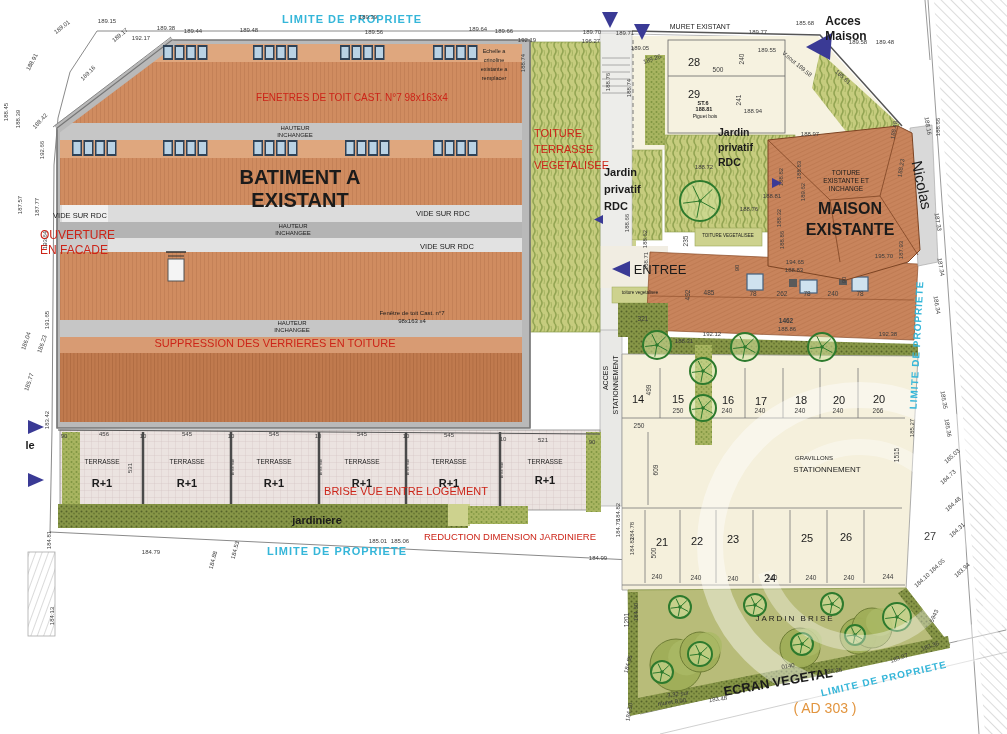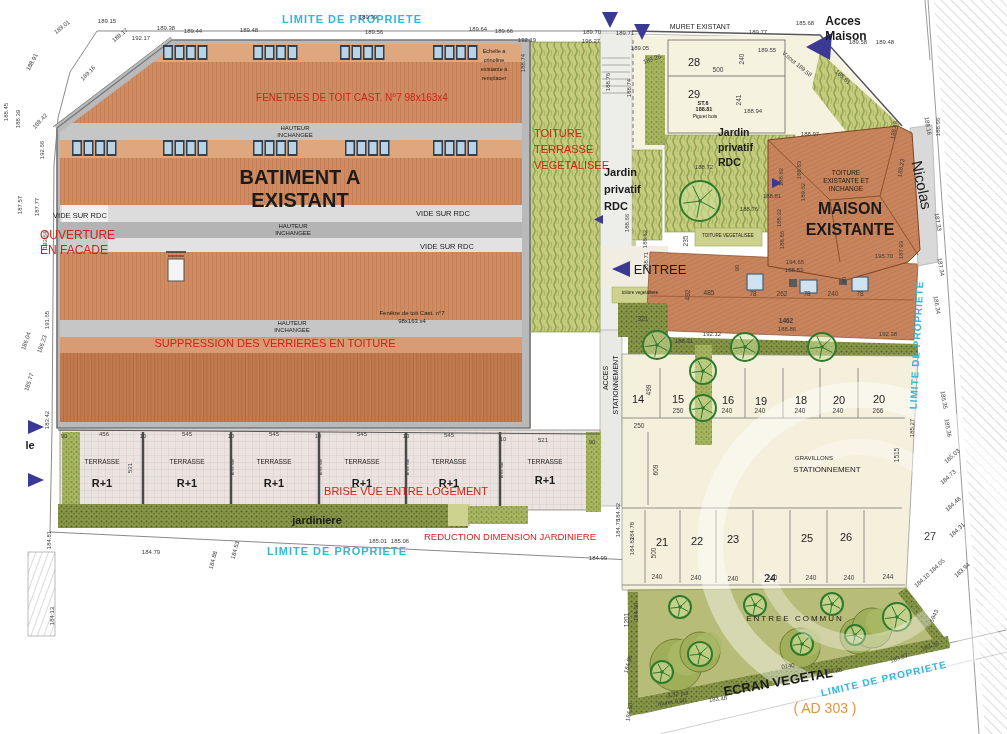--- a/index.html
+++ b/index.html
@@ -515,21 +515,21 @@
       <span class="lbl" style="left: 362px; top: 483px; font-size: 11px; color: rgb(27, 27, 27); font-weight: bold; transform: translate(-50%, -50%) rotate(0deg);">R+1</span>
       <span class="lbl" style="left: 449px; top: 462px; font-size: 6.5px; color: rgb(27, 27, 27); transform: translate(-50%, -50%) rotate(0deg);">TERRASSE</span>
       <span class="lbl" style="left: 449px; top: 483px; font-size: 11px; color: rgb(27, 27, 27); font-weight: bold; transform: translate(-50%, -50%) rotate(0deg);">R+1</span>
       <span class="lbl" style="left: 545px; top: 462px; font-size: 6.5px; color: rgb(27, 27, 27); transform: translate(-50%, -50%) rotate(0deg);">TERRASSE</span>
       <span class="lbl" style="left: 545px; top: 480px; font-size: 11px; color: rgb(27, 27, 27); font-weight: bold; transform: translate(-50%, -50%) rotate(0deg);">R+1</span>
       <span class="lbl" style="left: 406px; top: 491px; font-size: 11px; color: rgb(204, 36, 24); transform: translate(-50%, -50%) rotate(0deg);">BRISE VUE ENTRE LOGEMENT</span>
       <span class="lbl" style="left: 317px; top: 520px; font-size: 11px; color: rgb(27, 27, 27); font-weight: bold; transform: translate(-50%, -50%) rotate(0deg);">jardiniere</span>
       <span class="lbl" style="left: 510px; top: 537px; font-size: 9.5px; color: rgb(204, 36, 24); transform: translate(-50%, -50%) rotate(0deg);">REDUCTION DIMENSION JARDINIERE</span>
       <span class="lbl" style="left: 814px; top: 458px; font-size: 6px; color: rgb(27, 27, 27); transform: translate(-50%, -50%) rotate(0deg);">GRAVILLONS</span>
       <span class="lbl" style="left: 827px; top: 470px; font-size: 8px; color: rgb(27, 27, 27); transform: translate(-50%, -50%) rotate(0deg);">STATIONNEMENT</span>
-      <span class="lbl" style="left: 795px; top: 619px; font-size: 8px; color: rgb(27, 27, 27); letter-spacing: 2px; transform: translate(-50%, -50%) rotate(0deg);">ENTREE COMMUN</span>
+      <span class="lbl" style="left: 795px; top: 619px; font-size: 8px; color: rgb(27, 27, 27); letter-spacing: 2px; transform: translate(-50%, -50%) rotate(0deg);">JARDIN BRISE</span>
       <span class="lbl" style="left: 778px; top: 682px; font-size: 13px; color: rgb(27, 27, 27); font-weight: bold; transform: translate(-50%, -50%) rotate(-10deg);">ECRAN VEGETAL</span>
       <span class="lbl" style="left: 793px; top: 708px; font-size: 14px; color: rgb(226, 149, 63); transform: translate(-50%, -50%) rotate(0deg); margin-left: 32px;">( AD 303 )</span>
       <span class="lbl" style="left: 30px; top: 445px; font-size: 11px; color: rgb(27, 27, 27); font-weight: bold; transform: translate(-50%, -50%) rotate(0deg);">le</span>
       <span class="lbl" style="left: 728px; top: 236px; font-size: 4.5px; color: rgb(27, 27, 27); transform: translate(-50%, -50%) rotate(0deg);">TOITURE VEGETALISEE</span>
       <span class="lbl" style="left: 640px; top: 293px; font-size: 4.5px; color: rgb(27, 27, 27); transform: translate(-50%, -50%) rotate(0deg);">toiture vegetalisee</span>
       <span class="lbl" style="left: 694px; top: 62px; font-size: 11px; color: rgb(27, 27, 27); transform: translate(-50%, -50%) rotate(0deg);">28</span>
       <span class="lbl" style="left: 694px; top: 94px; font-size: 11px; color: rgb(27, 27, 27); transform: translate(-50%, -50%) rotate(0deg);">29</span>
       <span class="lbl" style="left: 703px; top: 104px; font-size: 5.5px; color: rgb(27, 27, 27); font-weight: bold; transform: translate(-50%, -50%) rotate(0deg);">ST.6</span>
       <span class="lbl" style="left: 704px; top: 110px; font-size: 5.5px; color: rgb(27, 27, 27); font-weight: bold; transform: translate(-50%, -50%) rotate(0deg);">188.81</span>
       <span class="lbl" style="left: 705px; top: 116px; font-size: 5px; color: rgb(27, 27, 27); transform: translate(-50%, -50%) rotate(0deg);">Piguet bois</span>
@@ -618,21 +618,21 @@
       <span class="lbl" style="left: 787px; top: 329px; font-size: 6px; color: rgb(61, 61, 61); transform: translate(-50%, -50%) rotate(0deg);">188.86</span>
       <span class="lbl" style="left: 737px; top: 268px; font-size: 6px; color: rgb(61, 61, 61); transform: translate(-50%, -50%) rotate(-90deg);">90</span>
       <span class="lbl" style="left: 844px; top: 280px; font-size: 6px; color: rgb(61, 61, 61); transform: translate(-50%, -50%) rotate(-90deg);">90</span>
       <span class="lbl" style="left: 643px; top: 319px; font-size: 6.5px; color: rgb(61, 61, 61); transform: translate(-50%, -50%) rotate(0deg);">321</span>
       <span class="lbl" style="left: 712px; top: 334px; font-size: 6px; color: rgb(61, 61, 61); transform: translate(-50%, -50%) rotate(0deg);">192.12</span>
       <span class="lbl" style="left: 684px; top: 341px; font-size: 6px; color: rgb(61, 61, 61); transform: translate(-50%, -50%) rotate(0deg);">188.31</span>
       <span class="lbl" style="left: 888px; top: 334px; font-size: 6px; color: rgb(61, 61, 61); transform: translate(-50%, -50%) rotate(0deg);">192.38</span>
       <span class="lbl" style="left: 638px; top: 399px; font-size: 11px; color: rgb(27, 27, 27); transform: translate(-50%, -50%) rotate(0deg);">14</span>
       <span class="lbl" style="left: 678px; top: 399px; font-size: 11px; color: rgb(27, 27, 27); transform: translate(-50%, -50%) rotate(0deg);">15</span>
       <span class="lbl" style="left: 728px; top: 400px; font-size: 11px; color: rgb(27, 27, 27); transform: translate(-50%, -50%) rotate(0deg);">16</span>
-      <span class="lbl" style="left: 761px; top: 401px; font-size: 11px; color: rgb(27, 27, 27); transform: translate(-50%, -50%) rotate(0deg);">19</span>
+      <span class="lbl" style="left: 761px; top: 401px; font-size: 11px; color: rgb(27, 27, 27); transform: translate(-50%, -50%) rotate(0deg);">17</span>
       <span class="lbl" style="left: 801px; top: 400px; font-size: 11px; color: rgb(27, 27, 27); transform: translate(-50%, -50%) rotate(0deg);">18</span>
       <span class="lbl" style="left: 839px; top: 400px; font-size: 11px; color: rgb(27, 27, 27); transform: translate(-50%, -50%) rotate(0deg);">20</span>
       <span class="lbl" style="left: 879px; top: 399px; font-size: 11px; color: rgb(27, 27, 27); transform: translate(-50%, -50%) rotate(0deg);">20</span>
       <span class="lbl" style="left: 678px; top: 411px; font-size: 6.5px; color: rgb(61, 61, 61); transform: translate(-50%, -50%) rotate(0deg);">250</span>
       <span class="lbl" style="left: 727px; top: 411px; font-size: 6.5px; color: rgb(61, 61, 61); transform: translate(-50%, -50%) rotate(0deg);">240</span>
       <span class="lbl" style="left: 760px; top: 411px; font-size: 6.5px; color: rgb(61, 61, 61); transform: translate(-50%, -50%) rotate(0deg);">240</span>
       <span class="lbl" style="left: 800px; top: 411px; font-size: 6.5px; color: rgb(61, 61, 61); transform: translate(-50%, -50%) rotate(0deg);">240</span>
       <span class="lbl" style="left: 838px; top: 411px; font-size: 6.5px; color: rgb(61, 61, 61); transform: translate(-50%, -50%) rotate(0deg);">240</span>
       <span class="lbl" style="left: 878px; top: 411px; font-size: 6.5px; color: rgb(61, 61, 61); transform: translate(-50%, -50%) rotate(0deg);">266</span>
       <span class="lbl" style="left: 649px; top: 390px; font-size: 6.5px; color: rgb(61, 61, 61); transform: translate(-50%, -50%) rotate(-90deg);">499</span>

